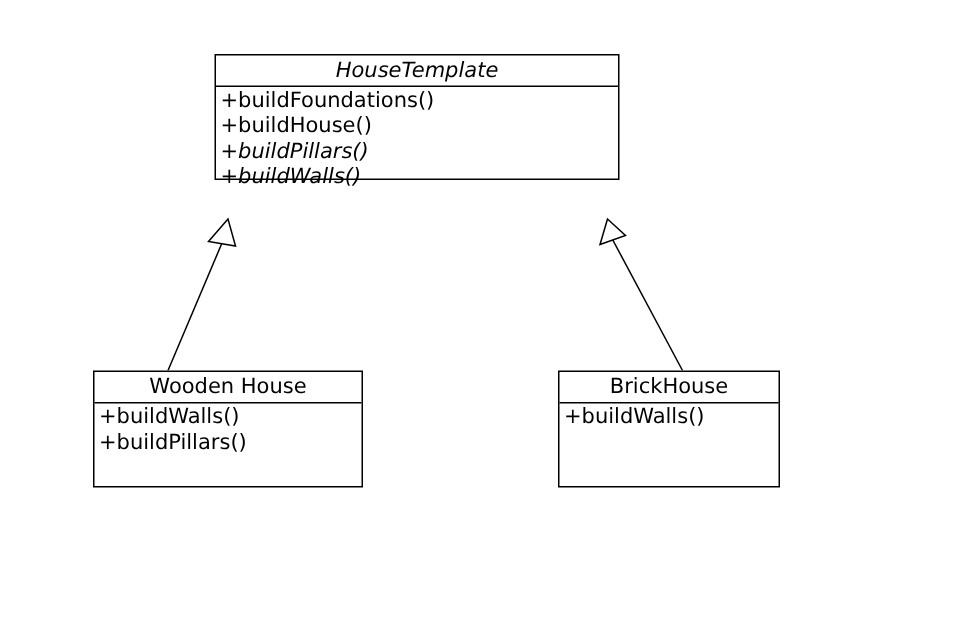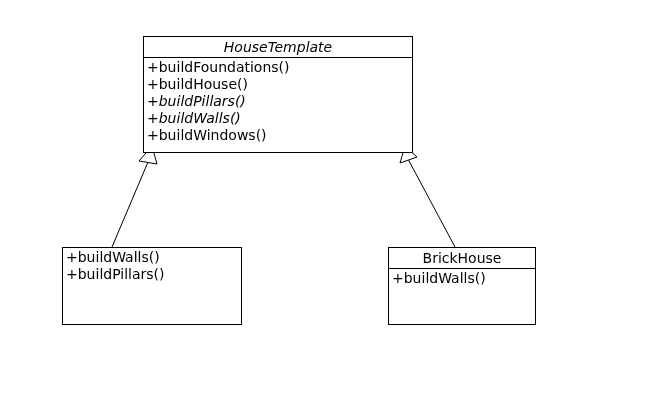--- a/index.html
+++ b/index.html
@@ -57,38 +57,38 @@
     <g>
       <line x1="112" y1="247" x2="148" y2="162" stroke="#000000" stroke-width="1"></line>
       <polygon points="152,146 139,161 157,164" fill="#ffffff" stroke="#000000" stroke-width="1"></polygon>
     </g>
     <g>
       <line x1="455" y1="247" x2="408" y2="159" stroke="#000000" stroke-width="1"></line>
       <polygon points="405,146 400,163 417,157" fill="#ffffff" stroke="#000000" stroke-width="1"></polygon>
     </g>
   </svg>
 
-  <div class="uml-class" style="left:143px; top:36px; width:270px; height:117px;">
+  <div class="uml-class" style="left:143px; top:36px; width:270px; height:84px;">
     <div class="uml-title italic">HouseTemplate</div>
     <div class="uml-methods">
       <div class="method">+buildFoundations()</div>
       <div class="method">+buildHouse()</div>
       <div class="method italic">+buildPillars()</div>
       <div class="method italic">+buildWalls()</div>
-      <div class="method">+buildWindows()</div>
     </div>
   </div>
 
   <div class="uml-class" style="left:62px; top:247px; width:180px; height:78px;">
+    <div class="uml-title">Wooden House</div>
     <div class="uml-methods">
       <div class="method">+buildWalls()</div>
       <div class="method">+buildPillars()</div>
     </div>
   </div>
 
-  <div class="uml-class" style="left:388px; top:247px; width:148px; height:78px;">
+  <div class="uml-class" style="left:372px; top:247px; width:148px; height:78px;">
     <div class="uml-title">BrickHouse</div>
     <div class="uml-methods">
       <div class="method">+buildWalls()</div>
     </div>
   </div>
 
 </div>
 
 </body></html>

